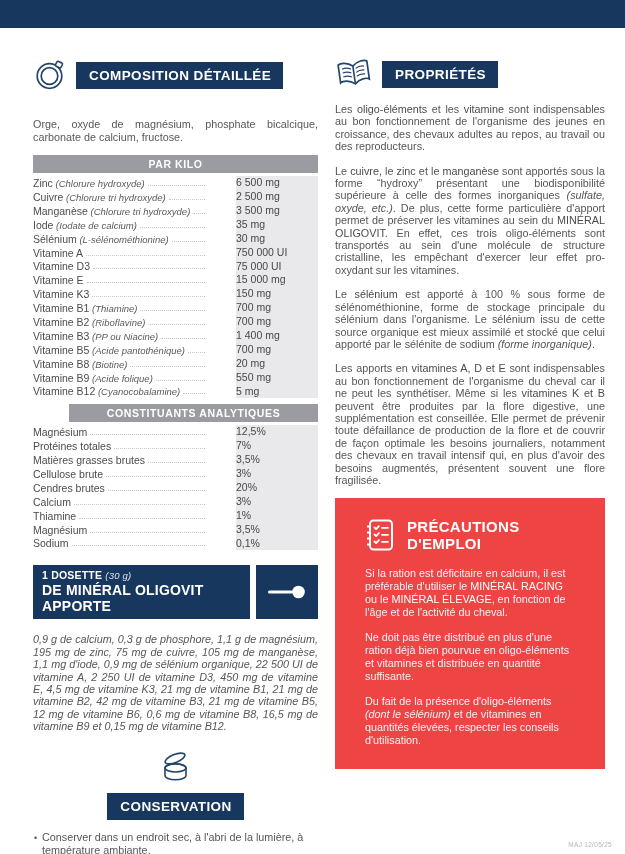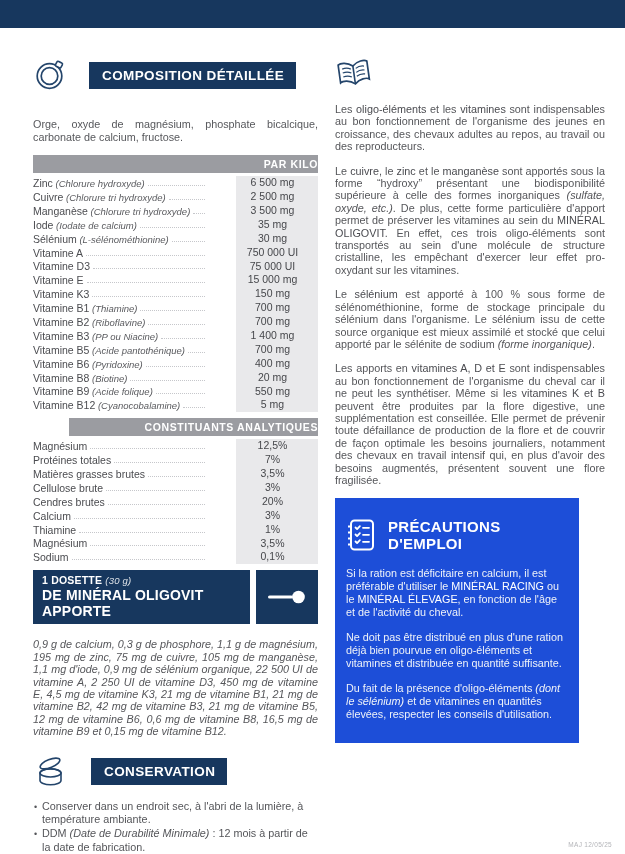--- a/index.html
+++ b/index.html
@@ -5,66 +5,66 @@
   html,body { margin:0; padding:0; background:#ffffff; }
   .page { position:relative; width:625px; height:854px; background:#ffffff;
           font-family:"Liberation Sans", sans-serif; overflow:hidden; color:#55565a; }
   .topbar { width:100%; height:28px; background:#17375e; }
 
   .content { display:flex; gap:17px; padding:30px 0 0 33px; align-items:flex-start; }
   .col-left  { width:285px; flex:0 0 285px; }
   .col-right { width:270px; flex:0 0 270px; }
 
   
-  .section-header { display:flex; align-items:center; gap:22px; }
+  .section-header { display:flex; align-items:center; gap:9px; }
   .header-box { background:#17375e; color:#fff; font-weight:bold; font-size:13.5px;
                 letter-spacing:.4px; padding:6px 12px 6px 13px; white-space:nowrap; }
   .icon svg { display:block; }
 
   .intro { font-size:10.8px; line-height:12.6px; text-align:justify; margin:26px 0 0; color:#57585c; }
 
   
   .graybar { margin-top:12px; background:#9b9ca1; color:#fff; font-weight:bold;
-             font-size:10.5px; letter-spacing:.6px; text-align:right;
+             font-size:10.5px; letter-spacing:.6px; text-align:center;
              height:18px; line-height:18px; }
   .graybar.tight { margin-top:6px;margin-left:36px; }
   .dtable { margin-top:3px; }
   .trow { display:flex; align-items:flex-end; height:13.9px; font-size:10.5px; color:#4b4c50; }
   .tlabel { white-space:nowrap; padding-bottom:1px; }
   .tdetail { font-style:italic; font-size:9.5px; color:#5a5b5f; }
   .leader { flex:1; border-bottom:1px dotted #c6c7cb; margin:0 3px 4px 3px; min-width:6px; }
-  .tvalue { flex:0 0 82px; background:#e9e9eb; text-align:center; height:13.9px;
+  .tvalue { flex:0 0 82px; background:#e9e9eb; text-align:left; height:13.9px;
             line-height:13.9px; padding-right:9px; box-sizing:border-box; color:#46474b;margin-left:28px; }
 
   
-  .dosette-row { display:flex; gap:6px; margin-top:6px;justify-content:space-between; }
+  .dosette-row { display:flex; gap:6px; margin-top:15px;justify-content:space-between; }
   .dosette-main { flex:1; background:#17375e; color:#fff; padding:4px 9px 5px; box-sizing:border-box; }
   .dosette-line1 { font-size:10.5px; font-weight:bold; letter-spacing:.2px; }
   .dosette-note { font-style:italic; font-weight:normal; font-size:9.5px; opacity:.85; }
   .dosette-line2 { font-size:14px; font-weight:bold; letter-spacing:.2px; margin-top:1px; }
   .scoop-box { flex:0 0 62px; background:#17375e; display:flex; align-items:center; justify-content:center; }
   .dosette-text { font-style:italic; font-size:10.8px; line-height:12.4px; text-align:justify;
                   margin:14px 0 0; color:#55565a; }
 
-  .conservation-header { margin-top:17px; }
+  .conservation-header { margin-top:17px;flex-direction:column; }
 
   .bullets { margin-top:11px; }
   .bullets p { font-size:10.8px; line-height:13.4px; margin:0 0 1px; padding-left:9px;
                position:relative; color:#55565a; }
   .bullets p::before { content:"•"; position:absolute; left:1px; font-size:9px; top:1px; }
 
   
   .paras { margin-top:13px; }
   .paras p { font-size:10.8px; line-height:12.4px; text-align:justify; margin:0 0 12px; color:#55565a; }
   .b { font-weight:normal; color:#4a4b50; }
   .i { font-style:italic; }
 
   
-  .precautions { margin-top:10px; background:#1d4ed8; color:#fff; width:244px;
-                 box-sizing:border-box; padding:20px 11px 10px; }
+  .precautions { margin-top:10px; background:#ef4444; color:#fff; width:270px;
+                 box-sizing:border-box; padding:20px 30px 10px; }
   .prec-header { display:flex; align-items:center; gap:12px; margin-bottom:15px; }
   .prec-title { font-weight:bold; font-size:15px; line-height:17px; letter-spacing:.3px; }
   .prec-paras p { font-size:10.8px; line-height:13px; margin:0 0 12px; text-align:left; color:#eef2f8; }
   .prec-paras .b { color:#ffffff; }
 
   .maj { position:absolute; right:13px; bottom:6px; font-size:6.5px; color:#b4b5b9; letter-spacing:.3px; }
 </style>
 </head>
 <body>
 
@@ -147,25 +147,20 @@
           </div>
           <div class="trow">
             <span class="tlabel">Vitamine B3<span class="tdetail"> (PP ou Niacine)</span></span>
             <span class="leader"></span>
             <span class="tvalue">1 400 mg</span>
           </div>
           <div class="trow">
             <span class="tlabel">Vitamine B5<span class="tdetail"> (Acide pantothénique)</span></span>
             <span class="leader"></span>
             <span class="tvalue">700 mg</span>
-          </div>
-          <div class="trow">
-            <span class="tlabel">Vitamine B6<span class="tdetail"> (Pyridoxine)</span></span>
-            <span class="leader"></span>
-            <span class="tvalue">400 mg</span>
           </div>
           <div class="trow">
             <span class="tlabel">Vitamine B8<span class="tdetail"> (Biotine)</span></span>
             <span class="leader"></span>
             <span class="tvalue">20 mg</span>
           </div>
           <div class="trow">
             <span class="tlabel">Vitamine B9<span class="tdetail"> (Acide folique)</span></span>
             <span class="leader"></span>
             <span class="tvalue">550 mg</span>
@@ -268,24 +263,25 @@
 
       <div class="section-header">
         <span class="icon">
           <svg width="38" height="32" viewBox="0 0 38 32" fill="none">
             <path d="M19 8 C14 3.5, 7 3, 4.5 5 L4.5 23 C7 21, 14 21.5, 19 26 C24 21.5, 31 21, 33.5 23 L33.5 5 C31 3, 24 3.5, 19 8 Z" stroke="#24456b" stroke-width="1.7" transform="rotate(-8 19 16)"></path>
             <path d="M19 8 L19 26" stroke="#24456b" stroke-width="1.6" transform="rotate(-8 19 16)"></path>
             <path d="M8 9.5 c3-.8 6-.4 8.5 1.2 M8 13.5 c3-.8 6-.4 8.5 1.2 M8 17.5 c3-.8 6-.4 8.5 1.2
                      M21.5 10.7 c2.5-1.6 5.5-2 8.5-1.2 M21.5 14.7 c2.5-1.6 5.5-2 8.5-1.2 M21.5 18.7 c2.5-1.6 5.5-2 8.5-1.2" stroke="#24456b" stroke-width="1.2" transform="rotate(-8 19 16)"></path>
           </svg>
         </span>
+        <div class="header-box">PROPRIÉTÉS</div>
       </div>
 
       <div class="paras">
-          <p><span>Les </span><span class="b">oligo-éléments</span><span> et les </span><span class="b">vitamines</span><span> sont indispensables au bon fonctionnement de l'organisme des jeunes en croissance, des chevaux adultes au repos, au travail ou des reproducteurs.</span></p>
+          <p><span>Les </span><span class="b">oligo-éléments</span><span> et les </span><span class="b">vitamine</span><span> sont indispensables au bon fonctionnement de l'organisme des jeunes en croissance, des chevaux adultes au repos, au travail ou des reproducteurs.</span></p>
           <p><span>Le </span><span class="b">cuivre</span><span>, le </span><span class="b">zinc</span><span> et le </span><span class="b">manganèse</span><span> sont apportés sous la forme “hydroxy” présentant une biodisponibilité supérieure à celle des formes inorganiques </span><span class="i">(sulfate, oxyde, etc.)</span><span>. De plus, cette forme particulière d'apport permet de préserver les vitamines au sein du </span><span class="b">MINÉRAL OLIGOVIT</span><span>. En effet, ces trois oligo-éléments sont transportés au sein d'une molécule de structure cristalline, les empêchant d'exercer leur effet pro-oxydant sur les vitamines.</span></p>
           <p><span>Le </span><span class="b">sélénium</span><span> est apporté à 100 % sous forme de sélénométhionine, forme de stockage principale du sélénium dans l'organisme. Le sélénium issu de cette source organique est mieux assimilé et stocké que celui apporté par le sélénite de sodium </span><span class="i">(forme inorganique)</span><span>.</span></p>
           <p><span>Les apports en </span><span class="b">vitamines A, D et E</span><span> sont indispensables au bon fonctionnement de l'organisme du cheval car il ne peut les synthétiser. Même si les </span><span class="b">vitamines K et B</span><span> peuvent être produites par la flore digestive, une supplémentation est conseillée. Elle permet de prévenir toute défaillance de production de la flore et de couvrir de façon optimale les besoins journaliers, notamment des chevaux en travail intensif qui, en plus d'avoir des besoins augmentés, présentent souvent une flore fragilisée.</span></p>
         </div>
 
       <div class="precautions">
         <div class="prec-header">
           <span class="icon">
             <svg width="30" height="34" viewBox="0 0 30 34" fill="none">
               <rect x="5" y="2.5" width="22" height="29" rx="3.5" stroke="#ffffff" stroke-width="2"></rect>

